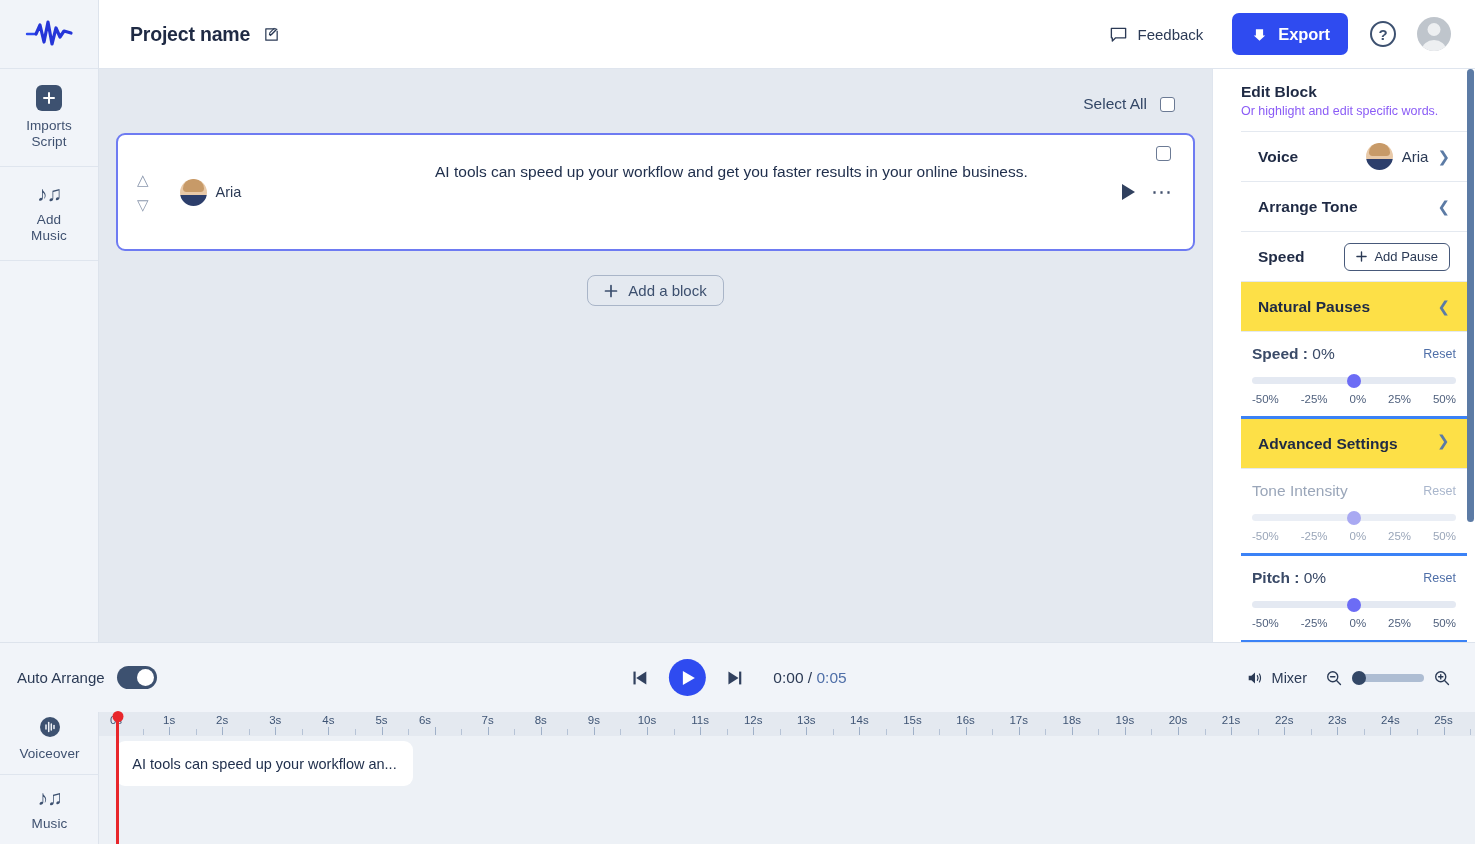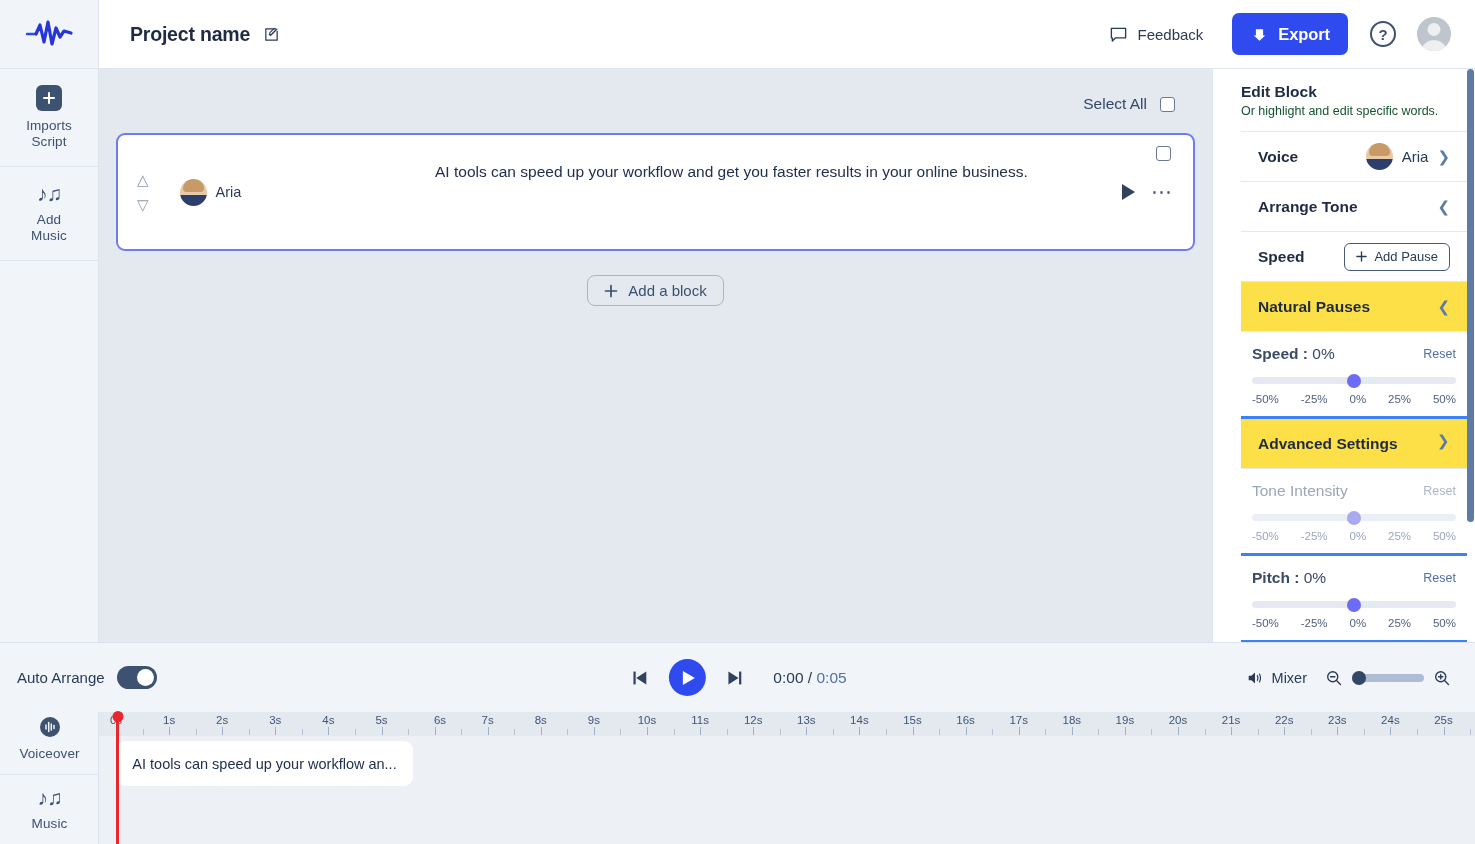--- a/index.html
+++ b/index.html
@@ -148,21 +148,21 @@
   }
   .rp-scroll { position: absolute; inset: 0; padding-right: 8px; margin-left: 28px; }
   .rp-sb-track { position: absolute; right: 0; top: 0; width: 8px; height: 100%; background: #fff; }
   .rp-sb-thumb {
     position: absolute; right: 1px; top: 0px; width: 7px; height: 453px;
     background: #5C7BA5; border-radius: 4px; cursor: pointer;
   }
   .rp-sec { border-bottom: 1px solid #E4E9F0; padding: 0 17px; }
   .rp-head { padding: 14px 0 13px; }
   .rp-h1 { font-size: 15.5px; font-weight: bold; color: #1F2A44; }
-  .rp-sub { font-size: 12.5px; color: #14532d; margin-top: 3px; }
+  .rp-sub { font-size: 12.5px; color: #8b5cf6; margin-top: 3px; }
   .rp-row {
     display: flex; align-items: center; justify-content: space-between;
     height: 49px; cursor: pointer;
   }
   .rp-label { font-size: 15.5px; font-weight: bold; color: #1F2A44; }
   .rp-right { display: flex; align-items: center; gap: 9px; }
   .rp-voice-name { font-size: 15px; color: #2B3A55; font-weight: normal; }
   .chev { color: #5C7BA5; font-size: 15px; line-height: 1; }
   .rp-gray { background: #fde047; }
   .addpause {
@@ -544,21 +544,21 @@
       <span class="tick-min" style="left: 149.75px;"></span>
       <span class="tick-lbl" style="left: 176.3px;">3s</span>
       <span class="tick-maj" style="left: 176.3px;"></span>
       <span class="tick-min" style="left: 202.85px;"></span>
       <span class="tick-lbl" style="left: 229.4px;">4s</span>
       <span class="tick-maj" style="left: 229.4px;"></span>
       <span class="tick-min" style="left: 255.95px;"></span>
       <span class="tick-lbl" style="left: 282.5px;">5s</span>
       <span class="tick-maj" style="left: 282.5px;"></span>
       <span class="tick-min" style="left: 309.05px;"></span>
-      <span class="tick-lbl" style="left: 341px;">6s</span>
+      <span class="tick-lbl" style="left: 326px;">6s</span>
       <span class="tick-maj" style="left: 335.6px;"></span>
       <span class="tick-min" style="left: 362.15px;"></span>
       <span class="tick-lbl" style="left: 388.7px;">7s</span>
       <span class="tick-maj" style="left: 388.7px;"></span>
       <span class="tick-min" style="left: 415.25px;"></span>
       <span class="tick-lbl" style="left: 441.8px;">8s</span>
       <span class="tick-maj" style="left: 441.8px;"></span>
       <span class="tick-min" style="left: 468.35px;"></span>
       <span class="tick-lbl" style="left: 494.9px;">9s</span>
       <span class="tick-maj" style="left: 494.9px;"></span>

